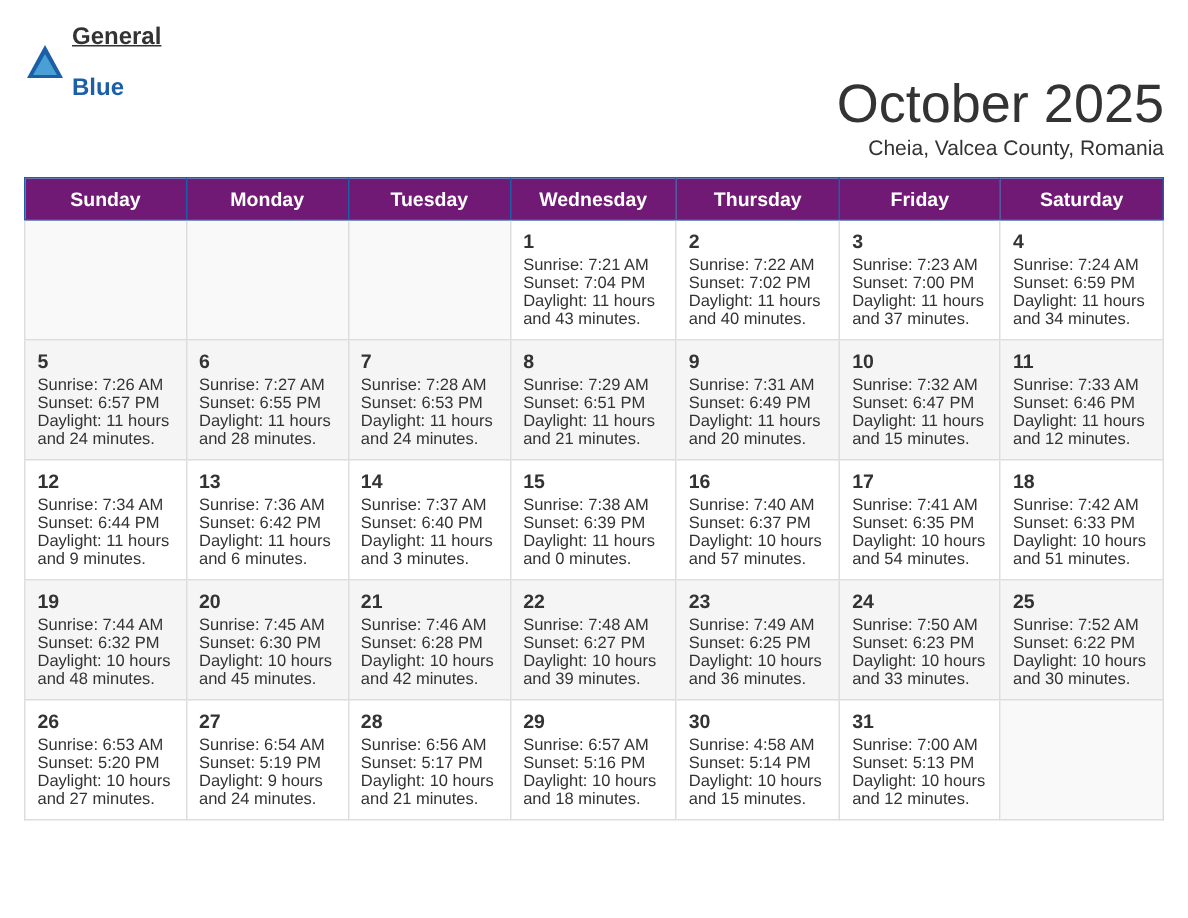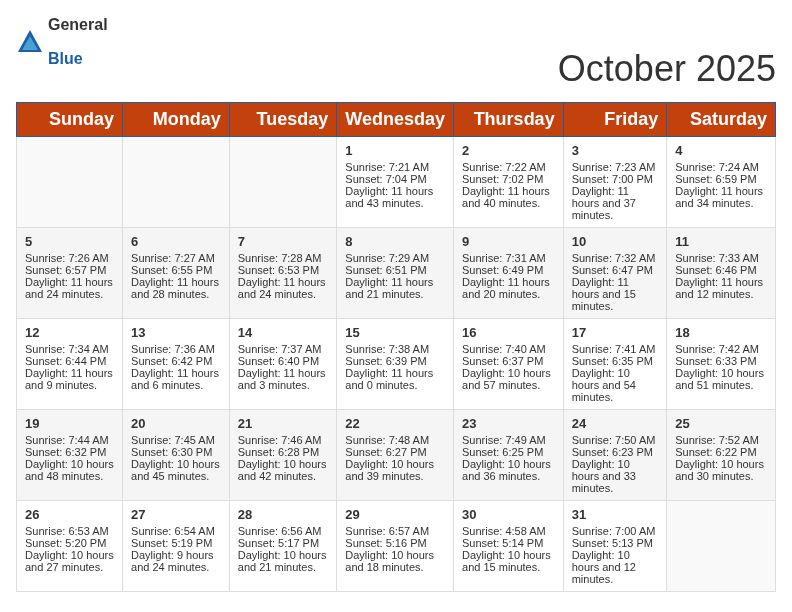--- a/index.html
+++ b/index.html
@@ -22,20 +22,21 @@
     }
     .logo-text {
       display: flex;
       flex-direction: column;
       line-height: 1.1;
     }
     .logo-general {
       font-size: 16px;
       font-weight: bold;
       color: #333;
+      text-decoration: underline;
     }
     .logo-blue {
       font-size: 16px;
       font-weight: bold;
       color: #1a5fa8;
       margin-top: 16px;
     }
     .logo-icon {
       width: 28px;
       height: 28px;
@@ -53,25 +54,25 @@
     .subtitle {
       font-size: 14px;
       color: #333;
     }
     .calendar {
       width: 100%;
       border-collapse: collapse;
       border: 1px solid #ccc;
     }
     .calendar th {
-      background-color: #c2410c;
+      background-color: #701a75;
       color: #fff;
-      text-align: right;
+      text-align: center;
       padding: 6px 8px;
-      font-size: 18px;
+      font-size: 13px;
       font-weight: bold;
       border: 1px solid #1a5fa8;
     }
     .calendar td {
       vertical-align: top;
       padding: 6px 8px;
       font-size: 11px;
       color: #333;
       border: 1px solid #ddd;
       width: 113px;
@@ -105,20 +106,21 @@
       <polygon points="14,2 26,24 2,24" fill="#1a5fa8"></polygon>
       <polygon points="14,8 22,22 6,22" fill="#4a9fd4"></polygon>
     </svg>
     <div class="logo-text">
       <span class="logo-general">General</span>
       <span class="logo-blue">Blue</span>
     </div>
   </div>
   <div class="title-block">
     <div class="month-title">October 2025</div>
+    <div class="subtitle">Cheia, Valcea County, Romania</div>
   </div>
 </div>
 
 <table class="calendar">
   <thead>
     <tr>
       <th>Sunday</th>
       <th>Monday</th>
       <th>Tuesday</th>
       <th>Wednesday</th>

